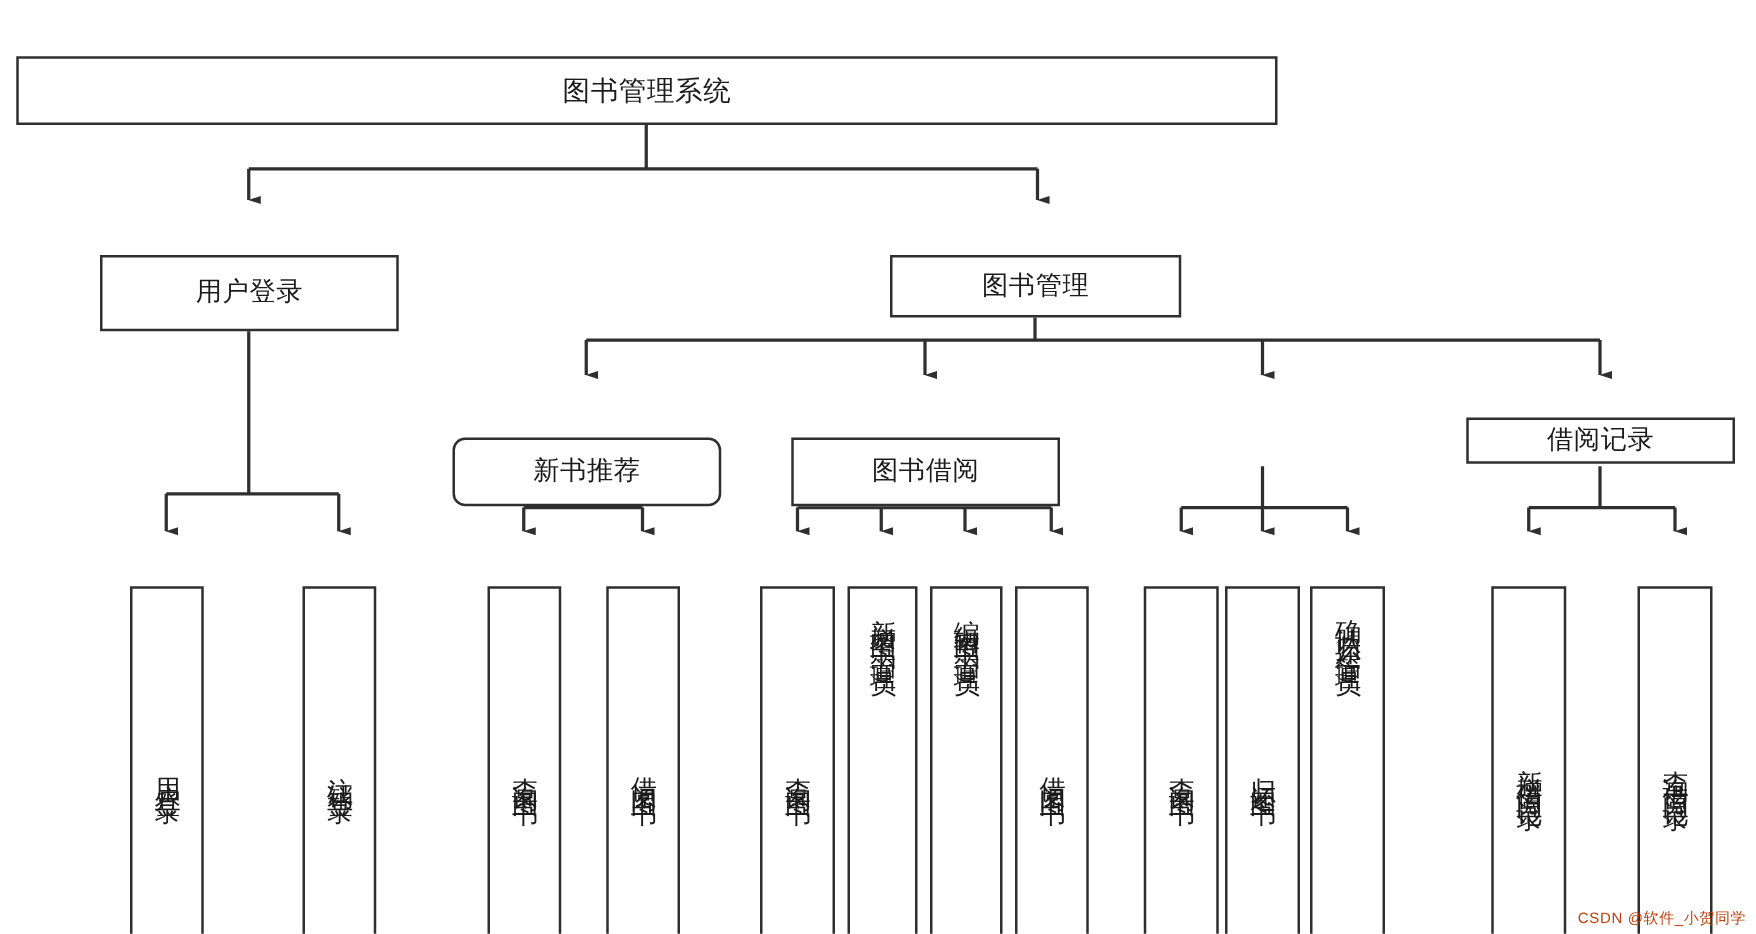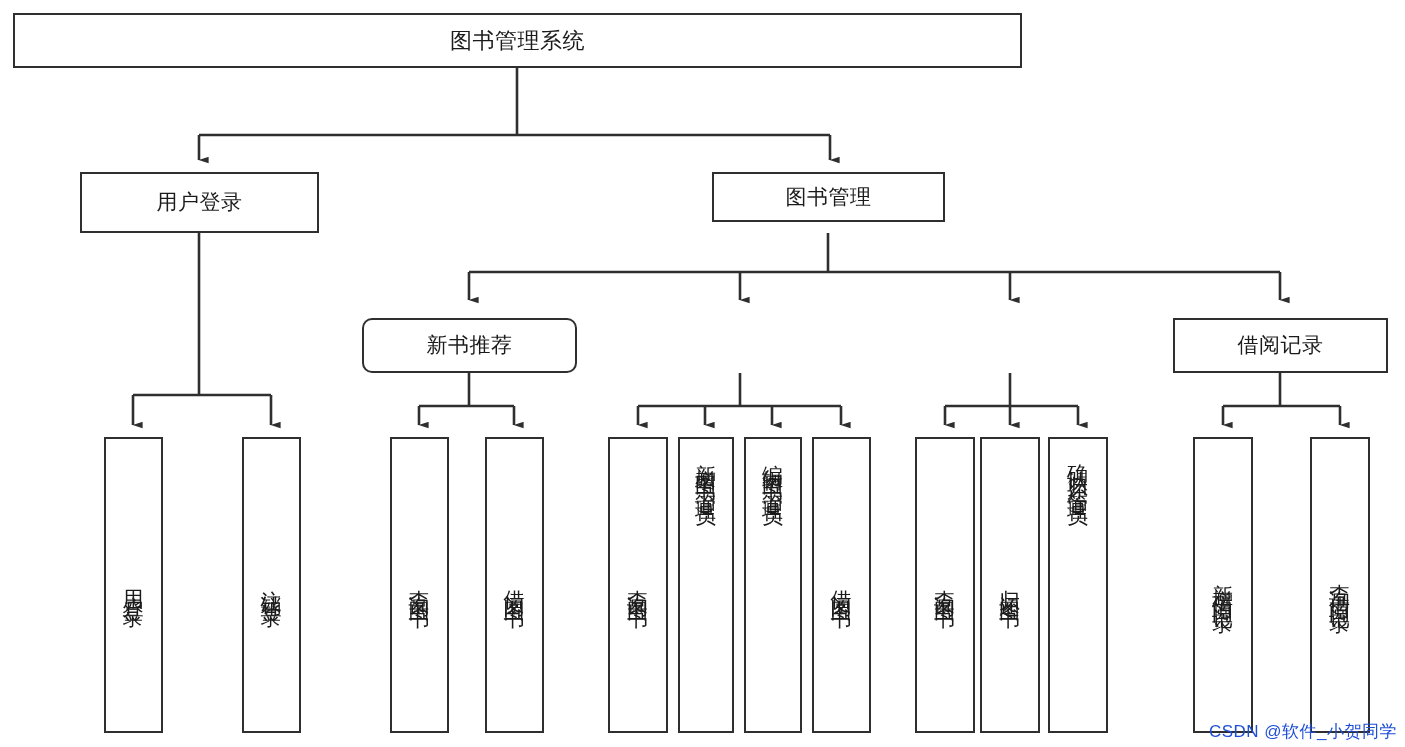--- a/index.html
+++ b/index.html
@@ -13,20 +13,21 @@
 
   .node{
     position:absolute;
     box-sizing:border-box;
     border:2.5px solid #2f2f2f;
     background:#ffffff;
     display:flex;
     align-items:center;
     justify-content:center;
     color:#1b1b1b;
+    margin-top:32px;
   }
   .node .lbl{
     display:block;
     text-align:center;
     line-height:1.18;
     white-space:pre;
     letter-spacing:0.5px;
   }
   
   .node.horiz .lbl{font-size:21px;}
@@ -41,22 +42,22 @@
     line-height:1.0;
     letter-spacing:6px;
     text-align:center;
   }
   .node.vert.mid{align-items:center;padding-top:0;}
 
   .watermark{
     position:absolute;
     right:8px;
     bottom:4px;
-    font-size:17px;
-    color:#1d4ed8;
+    font-size:12px;
+    color:#c2410c;
     white-space:nowrap;
     letter-spacing:0.5px;
   }
 </style>
 </head>
 <body>
 
 <div id="canvas">
 
   <svg id="wires" viewBox="0 0 1405 747" xmlns="http://www.w3.org/2000/svg">
@@ -116,21 +117,24 @@
   <div class="node horiz" style="left:80px;top:172px;width:239px;height:61px;">
     <span class="lbl">用户登录</span>
   </div>
   <div class="node horiz" style="left:712px;top:172px;width:233px;height:50px;">
     <span class="lbl">图书管理</span>
   </div>
 
   <div class="node horiz" style="left:362px;top:318px;width:215px;height:55px;border-radius:10px;">
     <span class="lbl">新书推荐</span>
   </div>
-  <div class="node horiz" style="left:1173px;top:318px;width:215px;height:55px;justify-content:center;">
+  <div class="node horiz" style="left:633px;top:318px;width:215px;height:55px;">
+    <span class="lbl">图书借阅</span>
+  </div>
+  <div class="node horiz" style="left:1173px;top:302px;width:215px;height:37px;justify-content:center;">
     <span class="lbl">借阅记录</span>
   </div>
 
   <div class="node vert mid" style="left:104px;top:437px;width:59px;height:296px;">
     <span class="lbl">用户登录</span>
   </div>
   <div class="node vert mid" style="left:242px;top:437px;width:59px;height:296px;">
     <span class="lbl">注销登录</span>
   </div>
 

